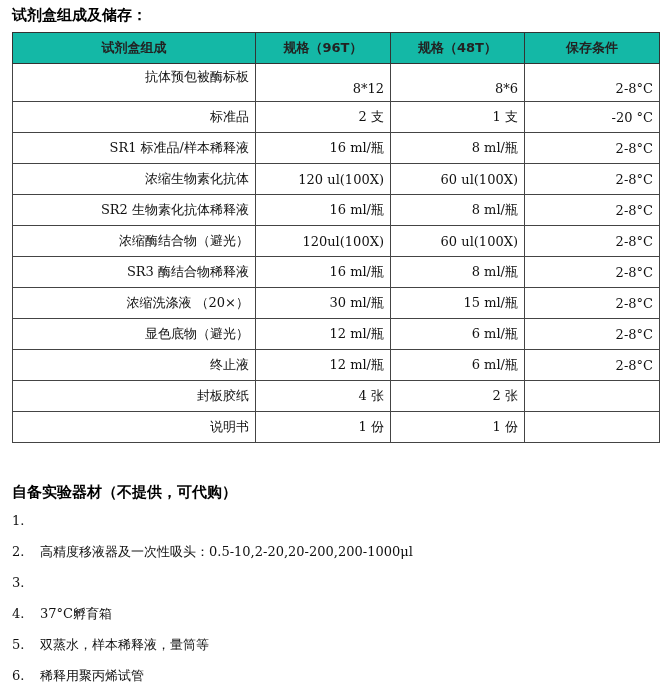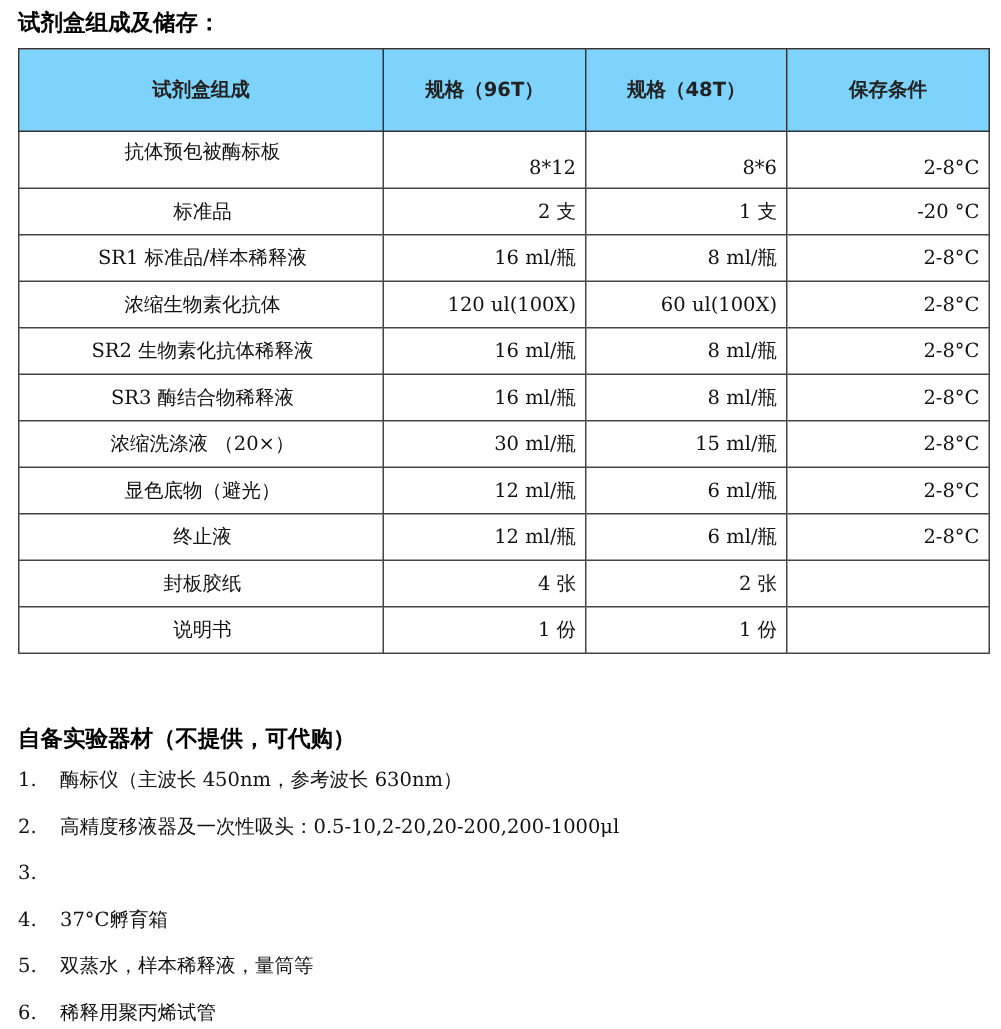--- a/index.html
+++ b/index.html
@@ -20,32 +20,32 @@
   table.kit {
     position: absolute; left: 12px; top: 32px;
     width: 647px; border-collapse: collapse; table-layout: fixed;
     font-size: 13px;
   }
   table.kit col.c1 { width: 243px; }
   table.kit col.c2 { width: 135px; }
   table.kit col.c3 { width: 134px; }
   table.kit col.c4 { width: 135px; }
   table.kit th {
-    background: #7dd3fc; color: #222;
+    background: #14b8a6; color: #222;
     font-family: "DejaVu Sans", "Liberation Sans", sans-serif;
     font-weight: bold; font-size: 13px;
-    height: 30px; padding: 12px; text-align: center;
+    height: 30px; padding: 0; text-align: center;
     border: 1px solid #333;
   }
   table.kit td {
     border: 1px solid #444;
     height: 30px; padding: 0 6px; text-align: right;
     white-space: nowrap;
   }
-  table.kit td.name { text-align: center; padding-left: 8px; }
+  table.kit td.name { text-align: right; padding-left: 8px; }
   table.kit tr.tall td { height: 32px; }
   table.kit tr.tall td.name { vertical-align: top; padding-top: 4px; }
   table.kit tr.tall td.val { vertical-align: bottom; padding-bottom: 5px; }
 
   ol.equip {
     position: absolute; left: 12px; top: 511px;
     margin: 0; padding: 0; list-style: none;
     font-size: 13px;
   }
   ol.equip li { height: 31px; line-height: 20px; display: flex; }
@@ -96,20 +96,26 @@
       <td>60 ul(100X)</td>
       <td>2-8°C</td>
     </tr>
     <tr>
       <td class="name">SR2 生物素化抗体稀释液</td>
       <td>16 ml/瓶</td>
       <td>8 ml/瓶</td>
       <td>2-8°C</td>
     </tr>
     <tr>
+      <td class="name">浓缩酶结合物（避光）</td>
+      <td>120ul(100X)</td>
+      <td>60 ul(100X)</td>
+      <td>2-8°C</td>
+    </tr>
+    <tr>
       <td class="name">SR3 酶结合物稀释液</td>
       <td>16 ml/瓶</td>
       <td>8 ml/瓶</td>
       <td>2-8°C</td>
     </tr>
     <tr>
       <td class="name">浓缩洗涤液 （20×）</td>
       <td>30 ml/瓶</td>
       <td>15 ml/瓶</td>
       <td>2-8°C</td>
@@ -139,21 +145,20 @@
       <td></td>
     </tr>
   </tbody>
 </table>
 
 <div id="title2" class="section-title">自备实验器材（不提供，可代购）</div>
 
 <ol class="equip">
   <li>
       <span class="num">1.</span>
-      <span>酶标仪（主波长 450nm，参考波长 630nm）</span>
     </li>
   <li>
       <span class="num">2.</span>
       <span>高精度移液器及一次性吸头：0.5-10,2-20,20-200,200-1000μl</span>
     </li>
   <li>
       <span class="num">3.</span>
     </li>
   <li>
       <span class="num">4.</span>

